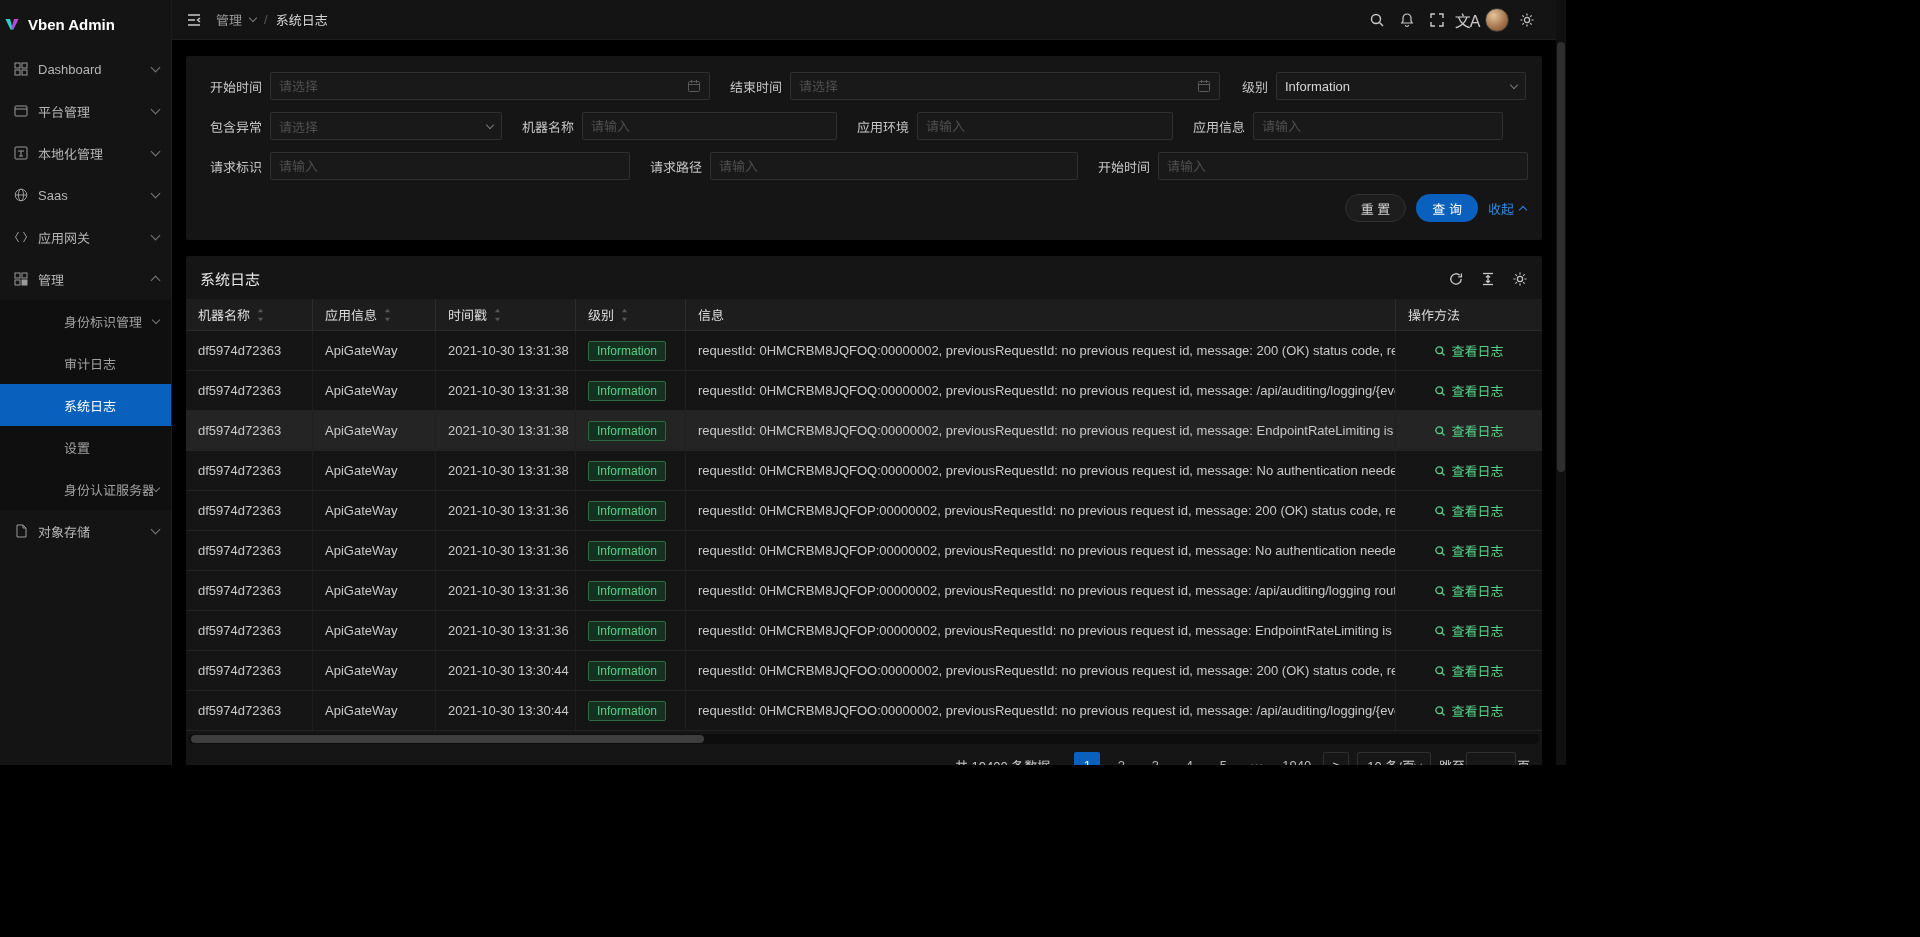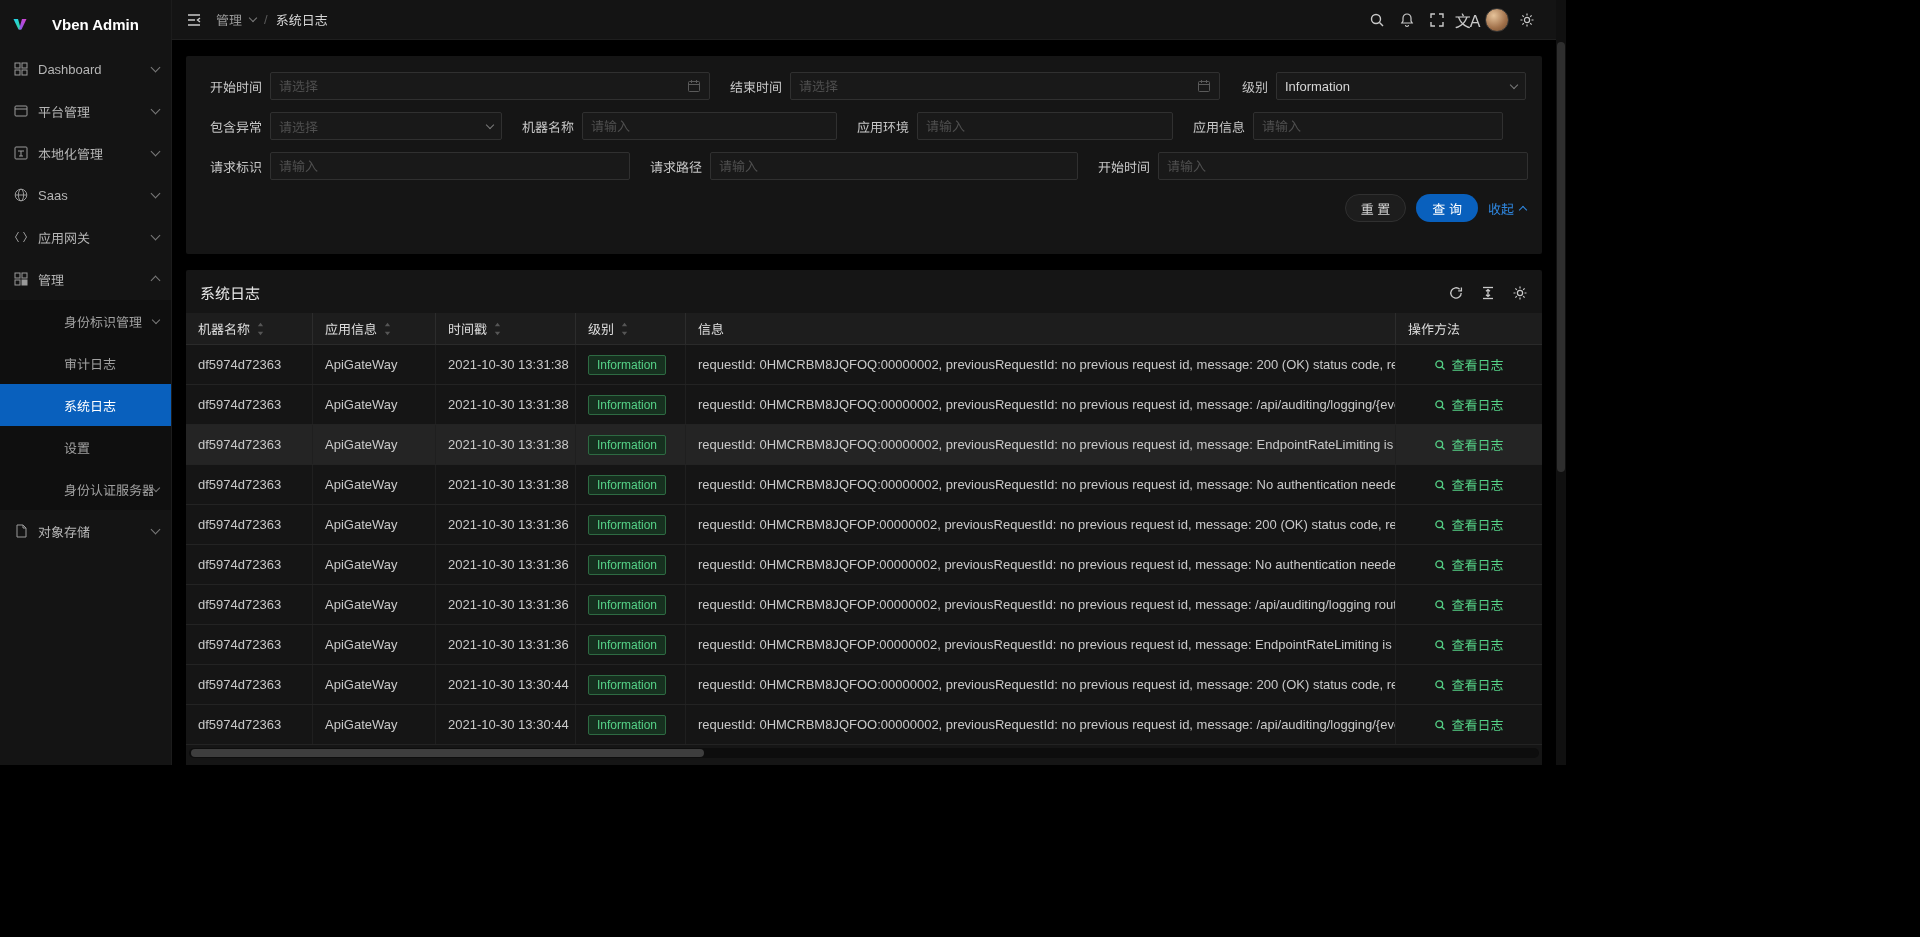--- a/index.html
+++ b/index.html
@@ -1,21 +1,21 @@
 <!DOCTYPE html>
 <html lang="zh-CN" style="--primary: #0960bd; --success: #55d187; --badge-bg: #16301f; --badge-border: #2d6a42;"><head>
 <meta charset="utf-8">
 <style>
   *{margin:0;padding:0;box-sizing:border-box}
   html,body{width:1920px;height:937px;background:#000;font-family:"Liberation Sans","DejaVu Sans",sans-serif;}
   body{color:#c9c9c9;font-size:13px;overflow:hidden}
   .app{width:1566px;height:765px;display:flex;background:#000;position:relative}
   
   .sidebar{width:172px;background:#141414;height:765px;flex:none;display:flex;flex-direction:column;border-right:1px solid #1c1c1c}
-  .logo{height:48px;display:flex;align-items:center;gap:24px;padding:0 12px}
+  .logo{height:48px;display:flex;align-items:center;gap:8px;padding:0 4px}
   .logo-text{color:#fff;font-size:15px;font-weight:bold;white-space:nowrap}
   .menu{flex:1}
   .menu-item{height:42px;display:flex;align-items:center;padding:0 12px 0 14px;color:#b5b5b5;cursor:pointer;font-size:13px}
   .mi-icon{margin-right:10px;display:flex;color:#9a9a9a}
   .mi-label{flex:1;white-space:nowrap;overflow:hidden}
   .submenu{background:#0f0f0f}
   .submenu .menu-item{padding-left:64px;color:#a0a0a0}
   .menu-item.active{background:var(--primary);color:#fff}
   .chev{width:7px;height:7px;border-right:1.4px solid #7a7a7a;border-bottom:1.4px solid #7a7a7a;transform:rotate(45deg);margin-top:-3px;flex:none}
   .chev.up{transform:rotate(-135deg);margin-top:3px}
@@ -30,21 +30,21 @@
   .crumb{display:flex;align-items:center;gap:8px;color:#9a9a9a}
   .crumb .cur{color:#d6d6d6}
   .crumb .sep{color:#5a5a5a}
   .top-right{margin-left:auto;display:flex;align-items:center}
   .hicon{width:30px;height:40px;display:flex;align-items:center;justify-content:center;color:#c9c9c9;cursor:pointer}
   .locale{font-size:16px;letter-spacing:-1px}
   .avatar{width:24px;height:24px;border-radius:50%;background:radial-gradient(circle at 35% 30%,#e6c39a,#a0704a 60%,#6b4a2e);border:1px solid #333}
   .content{flex:1;background:#000;padding:16px 14px;overflow:hidden}
   .panel{background:#151515;border-radius:2px}
   
-  .filter{padding:16px 16px 32px}
+  .filter{padding:16px 16px 18px}
   .frow{display:flex;align-items:center;margin-bottom:12px}
   .fg{display:flex;align-items:center}
   .fg.mla{margin-left:auto}
   .fg+.fg{margin-left:12px}
   .flabel{width:68px;text-align:right;padding-right:8px;color:#c6c6c6;white-space:nowrap;flex:none}
   .flabel.sm{width:44px}
   .ctrl{height:28px;background:#191919;border:1px solid #303030;border-radius:2px;display:flex;align-items:center;padding:0 8px;color:#c9c9c9;gap:6px}
   .ctrl input{flex:1;min-width:0;background:transparent;border:none;outline:none;color:#c9c9c9;font:13px "Liberation Sans","DejaVu Sans",sans-serif}
   .ctrl input::placeholder{color:#4f4f4f}
   .ph{color:#4f4f4f;flex:1}

